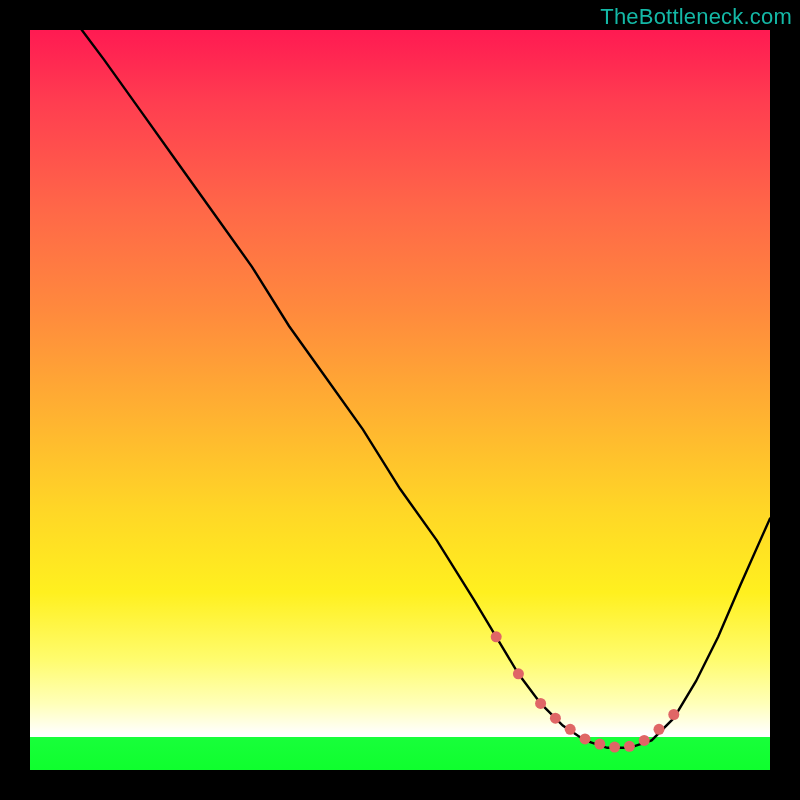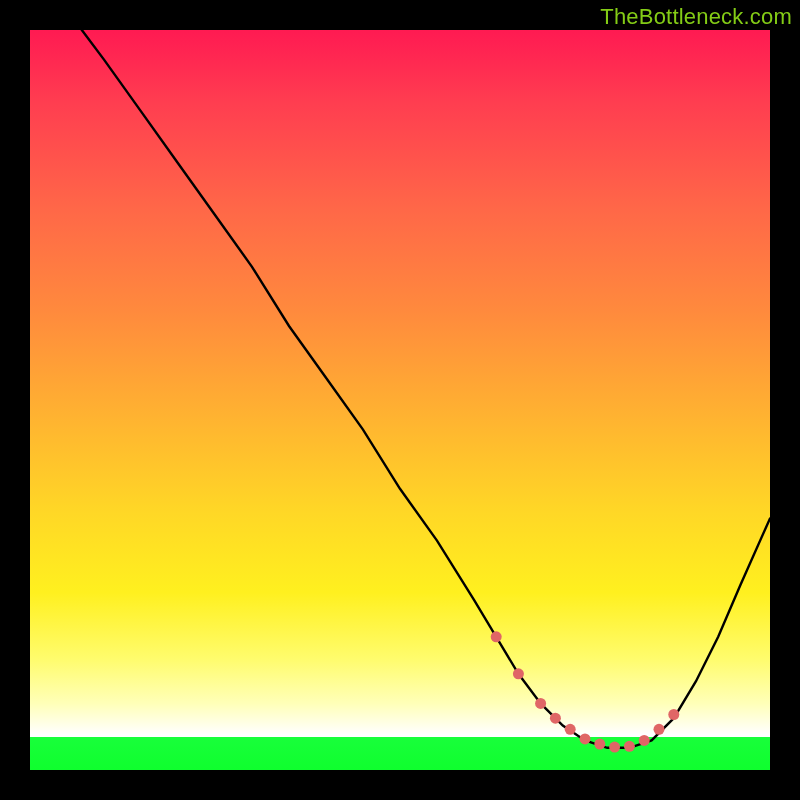--- a/index.html
+++ b/index.html
@@ -14,21 +14,21 @@
   .frame {
     position: relative;
     width: 800px;
     height: 800px;
     background: #000;
   }
   .watermark {
     position: absolute;
     top: 4px;
     right: 8px;
-    color: #84cc16;
+    color: #14b8a6;
     font-size: 22px;
     font-weight: 500;
     letter-spacing: 0.2px;
     user-select: none;
   }
   .plot-area {
     position: absolute;
     left: 30px;
     top: 30px;
     width: 740px;

